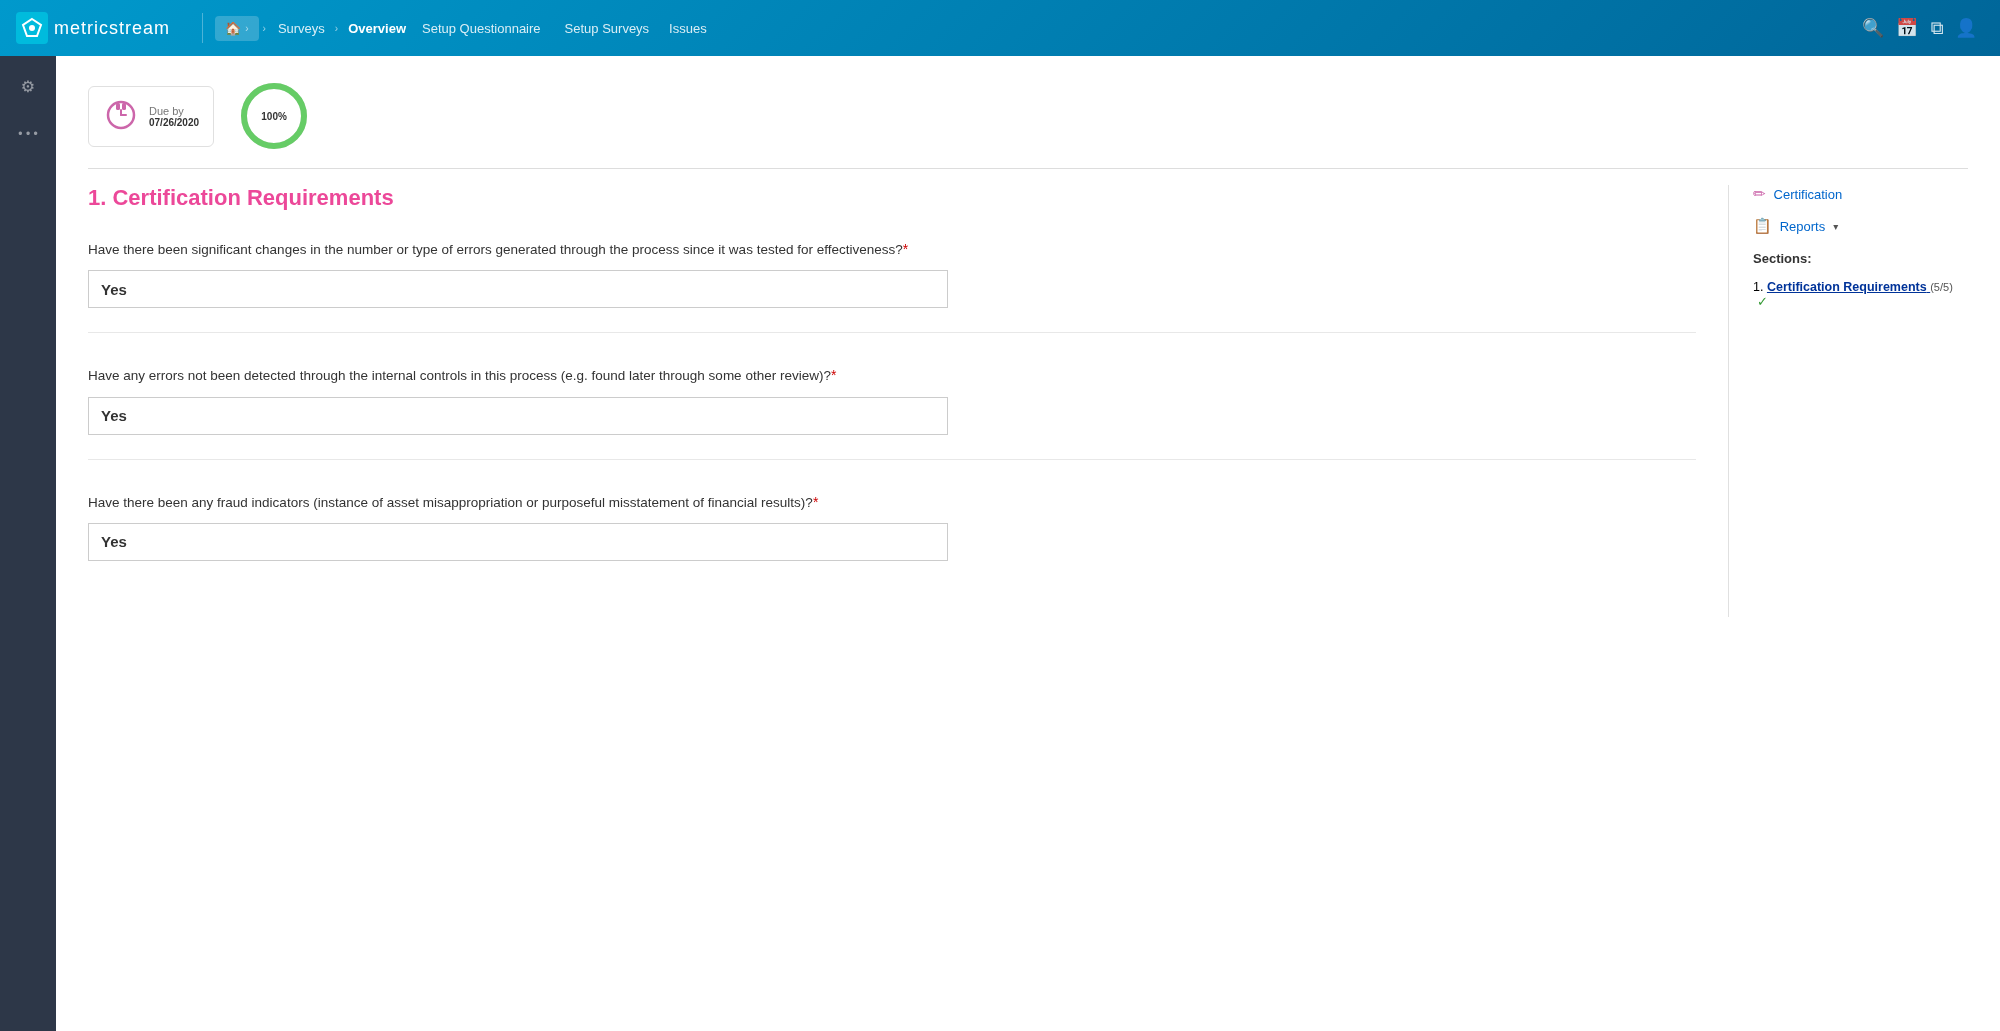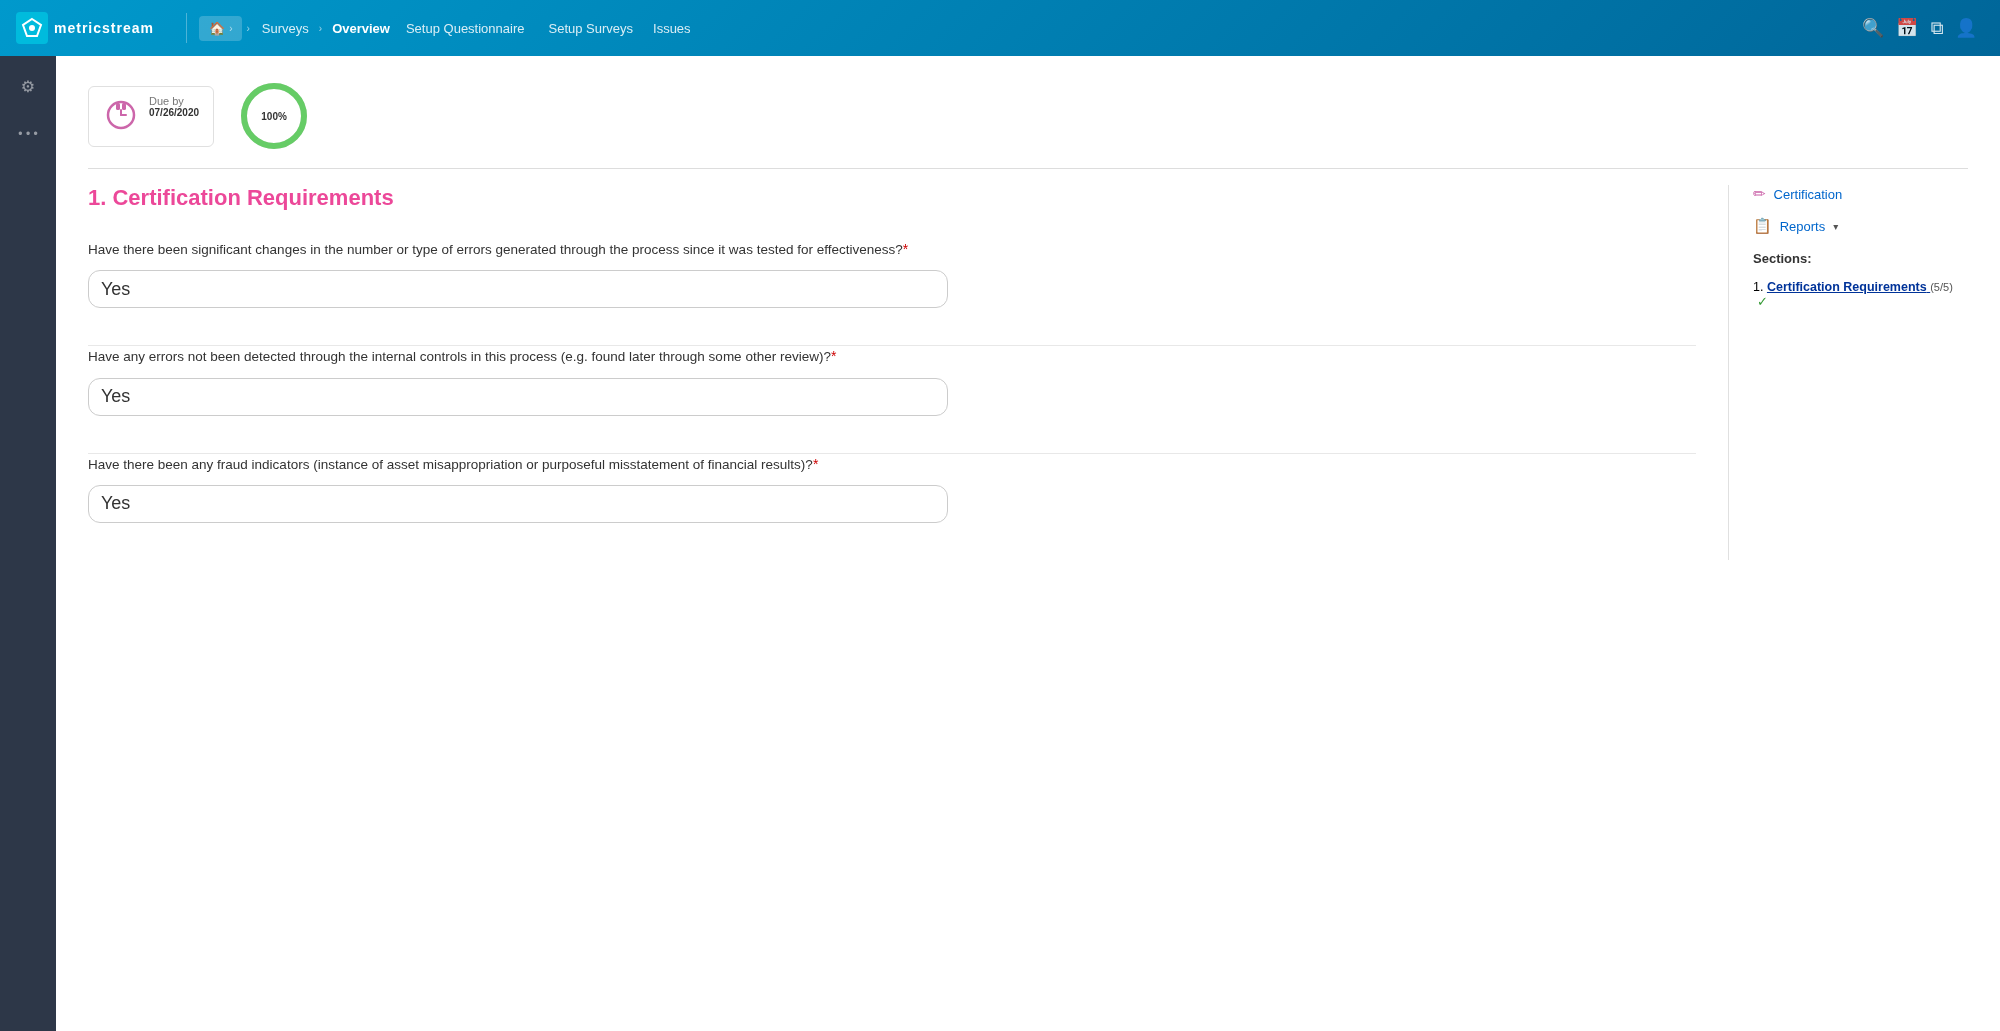--- a/index.html
+++ b/index.html
@@ -27,22 +27,22 @@
       display: flex;
       align-items: center;
       justify-content: center;
       color: white;
       font-weight: bold;
       font-size: 18px;
       margin-right: 6px;
     }
     .logo-text {
       color: white;
-      font-size: 14px;
-      font-weight: 700;
+      font-size: 18px;
+      font-weight: 400;
       letter-spacing: 1px;
     }
     .nav-divider {
       width: 1px;
       height: 30px;
       background: rgba(255,255,255,0.3);
       margin: 0 12px;
     }
     .nav-item {
       color: rgba(255,255,255,0.85);
@@ -134,21 +134,21 @@
       color: #555;
     }
     .header-right {
       display: flex;
       align-items: center;
       gap: 24px;
       flex-shrink: 0;
     }
     .due-by-box {
       display: flex;
-      align-items: flex-start;
+      align-items: center;
       gap: 10px;
       background: #fff;
       padding: 8px 14px;
       border-radius: 6px;
       border: 1px solid #e0e0e0;
     }
     .due-by-icon {
       font-size: 28px;
       color: #cc66aa;
     }
@@ -206,46 +206,48 @@
     
     .section-heading {
       font-size: 22px;
       font-weight: 700;
       color: #ec4899;
       margin-bottom: 28px;
     }
 
     
     .question-block {
-      padding-bottom: 37px;
+      margin-bottom: 32px;
+      padding-bottom: 24px;
       border-bottom: 1px solid #e8e8e8;
     }
     .question-block:last-child {
       border-bottom: none;
     }
     .question-text {
       font-size: 13.5px;
       color: #333;
       line-height: 1.5;
       margin-bottom: 10px;
     }
     .required-star {
       color: #cc0000;
       font-size: 14px;
     }
     .answer-field {
       width: 100%;
       max-width: 860px;
       padding: 8px 12px;
       border: 1px solid #ccc;
-      border-radius: 12px;
-      font-size: 18px;
+      border-radius: 0;
+      font-size: 15px;
       color: #333;
       background: white;
       height: 38px;
+      font-weight: bold;
     }
 
     
     .right-panel-item {
       display: flex;
       align-items: center;
       gap: 8px;
       margin-bottom: 14px;
       cursor: pointer;
       font-size: 13px;

